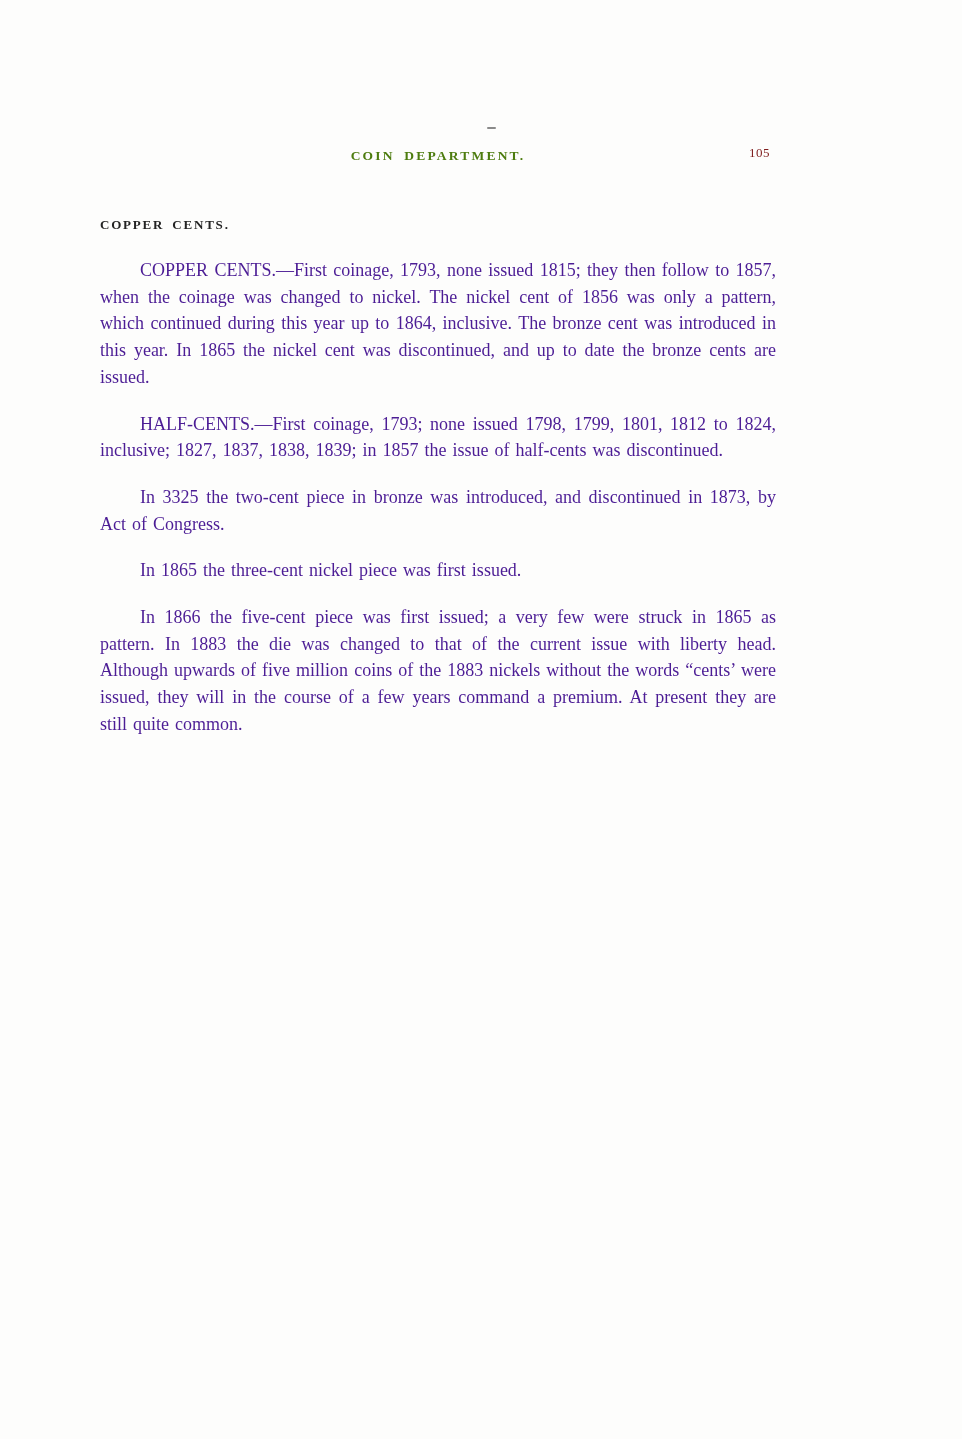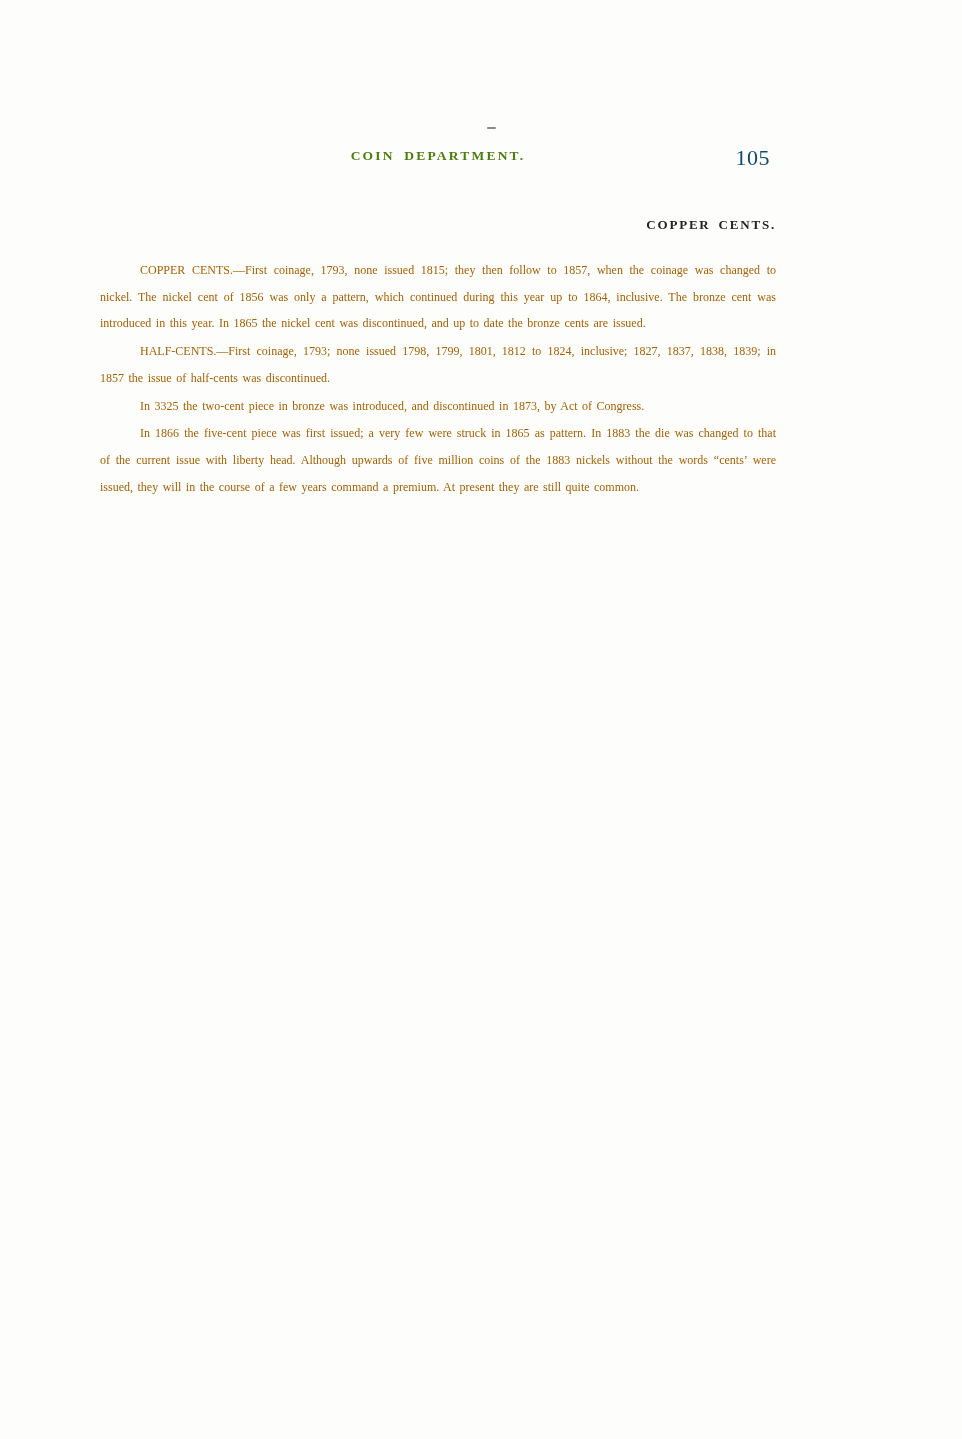--- a/index.html
+++ b/index.html
@@ -41,47 +41,47 @@
     font-size: 13.5px;
     font-weight: bold;
     letter-spacing: 2.2px;
     word-spacing: 4px;
     color: #4d7c0f;
   }
   .page-number {
     position: absolute;
     right: 6px;
     top: -3px;
-    font-size: 22px;
+    font-size: 13px;
     letter-spacing: 0.5px;
-    color: #0c4a6e;
+    color: #7f1d1d;
   }
   .section-heading {
     margin-top: 47px;
-    text-align: right;
+    text-align: left;
     font-size: 13px;
     font-weight: bold;
     letter-spacing: 1.8px;
     word-spacing: 3px;
     color: #242424;
   }
   .text-block {
     margin-top: 24px;
   }
   .para {
     margin: 0;
-    font-size: 12px;
+    font-size: 18px;
     line-height: 26.7px;
     text-align: justify;
     text-indent: 40px;
     word-spacing: 1.5px;
-    color: #a16207;
+    color: #4c1d95;
   }
   .para + .para {
-    margin-top: 1px;
+    margin-top: 20px;
     font-family: Liberation Serif, serif;
   }
 </style>
 </head>
 <body>
 
 <div class="page">
 
   <div class="scan-mark"></div>
 
@@ -91,17 +91,18 @@
       <span class="header-title">COIN DEPARTMENT.</span>
       <span class="page-number">105</span>
     </div>
 
     <div class="section-heading">COPPER CENTS.</div>
 
     <div class="text-block">
       <p class="para">COPPER CENTS.—First coinage, 1793, none issued 1815; they then follow to 1857, when the coinage was changed to nickel.  The nickel cent of 1856 was only a pattern, which continued during this year up to 1864, inclusive.  The bronze cent was introduced in this year.  In 1865 the nickel cent was discontinued, and up to date the bronze cents are issued.</p>
       <p class="para">HALF-CENTS.—First coinage, 1793; none issued 1798, 1799, 1801, 1812 to 1824, inclusive; 1827, 1837, 1838, 1839; in 1857 the issue of half-cents was discontinued.</p>
       <p class="para">In 3325 the two-cent piece in bronze was introduced, and discontinued in 1873, by Act of Congress.</p>
+      <p class="para">In 1865 the three-cent nickel piece was first issued.</p>
       <p class="para">In 1866 the five-cent piece was first issued; a very few were struck in 1865 as pattern.  In 1883 the die was changed to that of the current issue with liberty head.  Although upwards of five million coins of the 1883 nickels without the words “cents’ were issued, they will in the course of a few years command a premium.  At present they are still quite common.</p>
     </div>
 
   </div>
 </div>
 
 </body></html>

